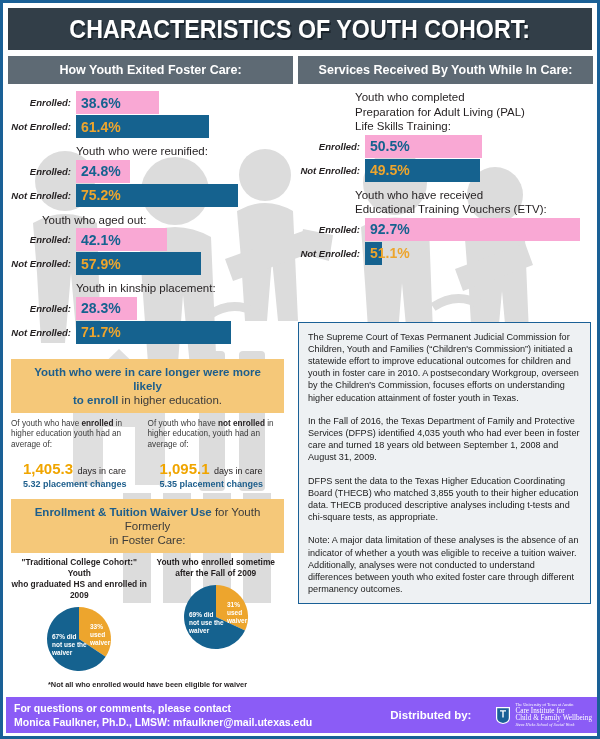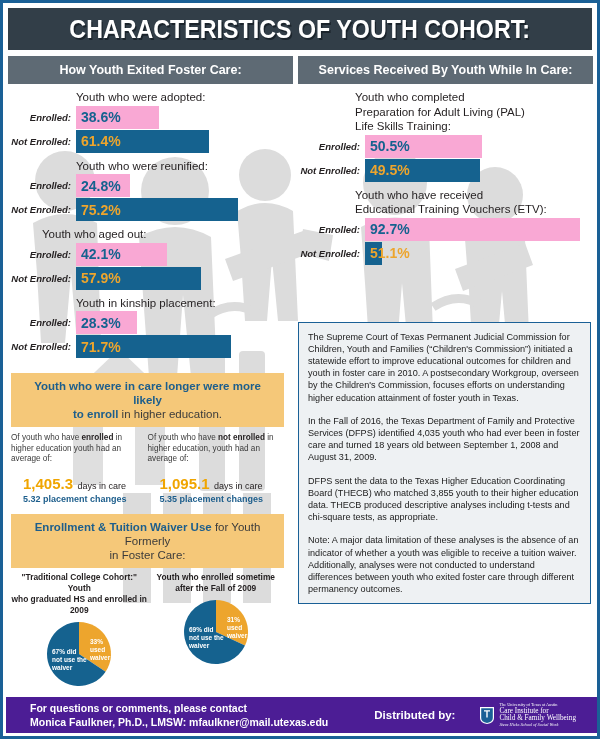--- a/index.html
+++ b/index.html
@@ -137,24 +137,24 @@
     color: #1b1b1b;
     line-height: 12.2px;
     margin-bottom: 11px;
   }
   .text-panel p:last-child { margin-bottom: 0; }
 
   
   .footer {
     position: absolute; left: 3px; bottom: 3px;
     width: 594px; height: 36px;
-    background: #4c1d95;
+    background: #8b5cf6;
     display: flex; align-items: center;
     z-index: 5;
-    padding: 0 24px;
+    padding: 0 8px;
   }
   .footer-left { color: #ffffff; font-size: 10.5px; font-weight: bold; line-height: 14px; }
   .footer-right { margin-left: auto; display: flex; align-items: center; gap: 24px; }
   .dist-label { color: #ffffff; font-size: 11.5px; font-weight: bold; }
   .logo { display: flex; align-items: center; gap: 4px; }
   .logo-shield { flex: 0 0 auto; }
   .logo-text { color: #ffffff; line-height: 6.6px; }
   .lt1 { font-size: 4.3px; font-family: "Liberation Serif", serif; }
   .lt2 { font-size: 7.2px; font-family: "Liberation Serif", serif; }
   .lt3 { font-size: 7.2px; font-family: "Liberation Serif", serif; }
@@ -202,21 +202,20 @@
   <div class="section-headers">
     <div class="sec-head left">How Youth Exited Foster Care:</div>
     <div class="sec-head right">Services Received By Youth While In Care:</div>
   </div>
 
   <div class="columns">
 
     <div class="col-left">
 
       <div class="bargroup">
-        <div class="bargroup-title" style="margin-left:73px">Youth who were adopted:</div>
         <div class="barrow">
           <div class="barlabel">Enrolled:</div>
           <div class="barwrap">
             <div class="bar gold" style="width:38.6%">
               <span class="barval">38.6%</span>
             </div>
           </div>
         </div>
         <div class="barrow">
           <div class="barlabel">Not Enrolled:</div>

